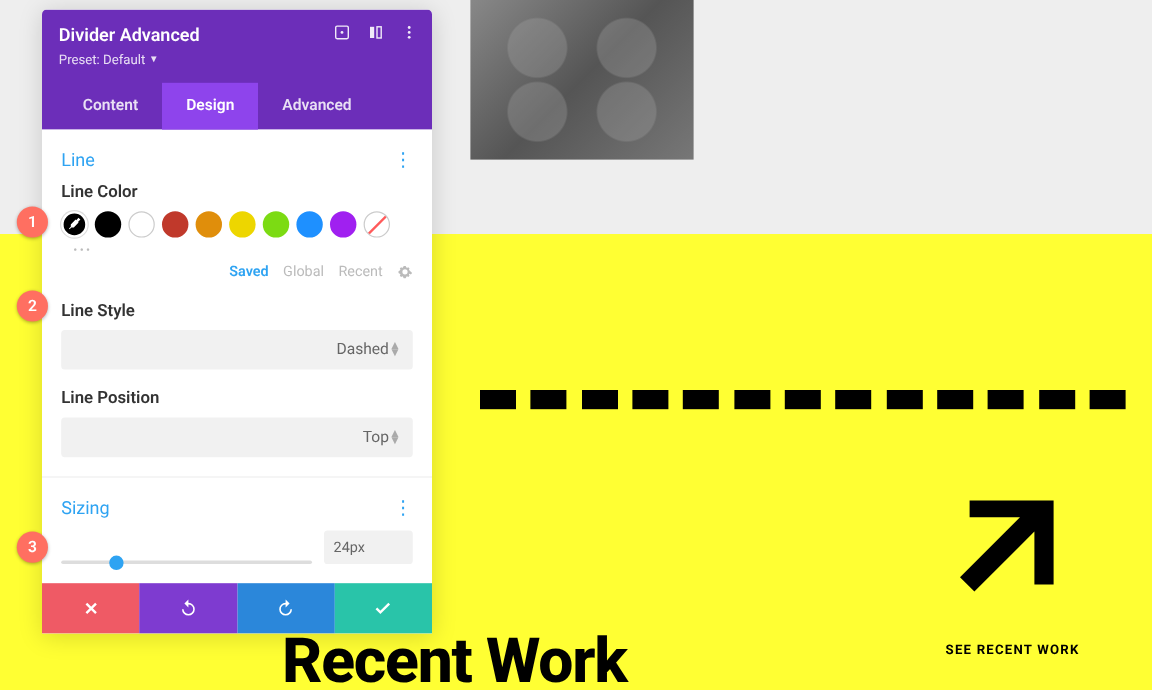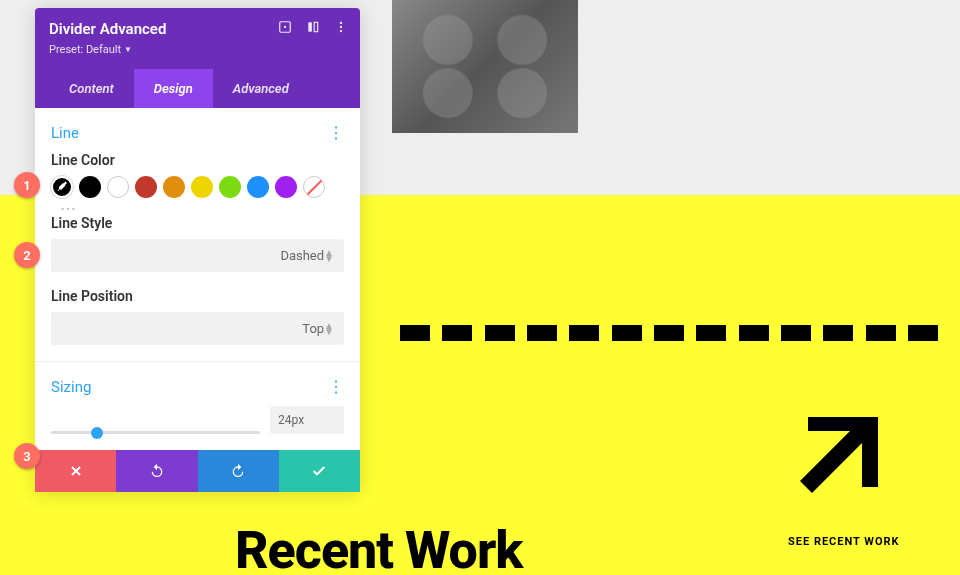--- a/index.html
+++ b/index.html
@@ -20,21 +20,21 @@
 .arrow-svg { width: 100px; height: 100px; }
 .see-recent { position:absolute; top: 535px; left: 788px; font-size: 11px; font-weight: 700; letter-spacing: 1px; color:#000; }
 
 .panel { position: absolute; top: 8px; left: 35px; width: 325px; background: #fff; box-shadow: 0 2px 20px rgba(0,0,0,.15); border-radius: 4px 4px 0 0; overflow: hidden; }
 .panel-header { background: #6c2eb9; color: #fff; padding: 12px 14px 0 14px; }
 .panel-title { font-size: 15px; font-weight: 600; }
 .panel-preset { font-size: 11px; opacity: .85; margin-top: 2px; display:inline-flex; align-items:center; gap:3px;}
 .panel-header-icons { position: absolute; top: 12px; right: 12px; display: flex; gap: 14px; align-items:center;}
 .hdr-icon { width:14px; height:14px; fill:#fff; opacity:.9; cursor:pointer;}
 
-.tabs { display: flex; margin-top: 12px; font-style: italic;  }
+.tabs { display: flex; margin-top: 12px;  }
 .tab { padding: 12px 20px; font-size: 13px; font-weight: 600; color: #fff; opacity: .85; cursor: pointer; }
 .tab.active { background: #8e44ec; opacity: 1; }
 
 .panel-body { padding: 16px 16px 0 16px; background:#fff; max-height: 380px;  }
 .section-head { display:flex; justify-content:space-between; align-items:center; margin-bottom:10px;gap:19px;}
 .section-title { color: #2ea3f2; font-size: 15px; font-weight: 400; }
 .section-menu { color:#2ea3f2; cursor:pointer; font-size:16px; line-height:1;}
 .field-label { font-size: 14px; font-weight: 600; color: #333; margin-bottom: 8px; }
 
 .color-row { display: flex; gap: 6px; align-items:center; margin-bottom: 6px; }
@@ -146,20 +146,28 @@
       <div class="swatch outline"></div>
       <div class="swatch" style="background:#c0392b"></div>
       <div class="swatch" style="background:#e08e0b"></div>
       <div class="swatch" style="background:#edd600"></div>
       <div class="swatch" style="background:#7cdb13"></div>
       <div class="swatch" style="background:#1e90ff"></div>
       <div class="swatch" style="background:#a020f0"></div>
       <div class="swatch none"></div>
     </div>
     <div class="color-dots">•••</div>
+    <div class="palette-filters">
+      <span class="pf active">Saved</span>
+      <span class="pf">Global</span>
+      <span class="pf">Recent</span>
+      <svg class="pf-gear" viewBox="0 0 24 24">
+          <path d="M12 8a4 4 0 100 8 4 4 0 000-8zm9 4l2 2-2 2-2-1a7 7 0 01-1 1l1 2-2 2-2-1a7 7 0 01-1 1l-1 2h-3l-1-2a7 7 0 01-1-1l-2 1-2-2 1-2a7 7 0 01-1-1l-2-1 0-3 2-1a7 7 0 011-1l-1-2 2-2 2 1a7 7 0 011-1l1-2h3l1 2a7 7 0 011 1l2-1 2 2-1 2a7 7 0 011 1z"></path>
+        </svg>
+    </div>
 
     <div class="field-label">Line Style</div>
     <div class="select-box">
       <span>Dashed</span>
       <span class="select-caret">▲<br>▼</span>
     </div>
 
     <div class="field-label">Line Position</div>
     <div class="select-box">
       <span>Top</span>

